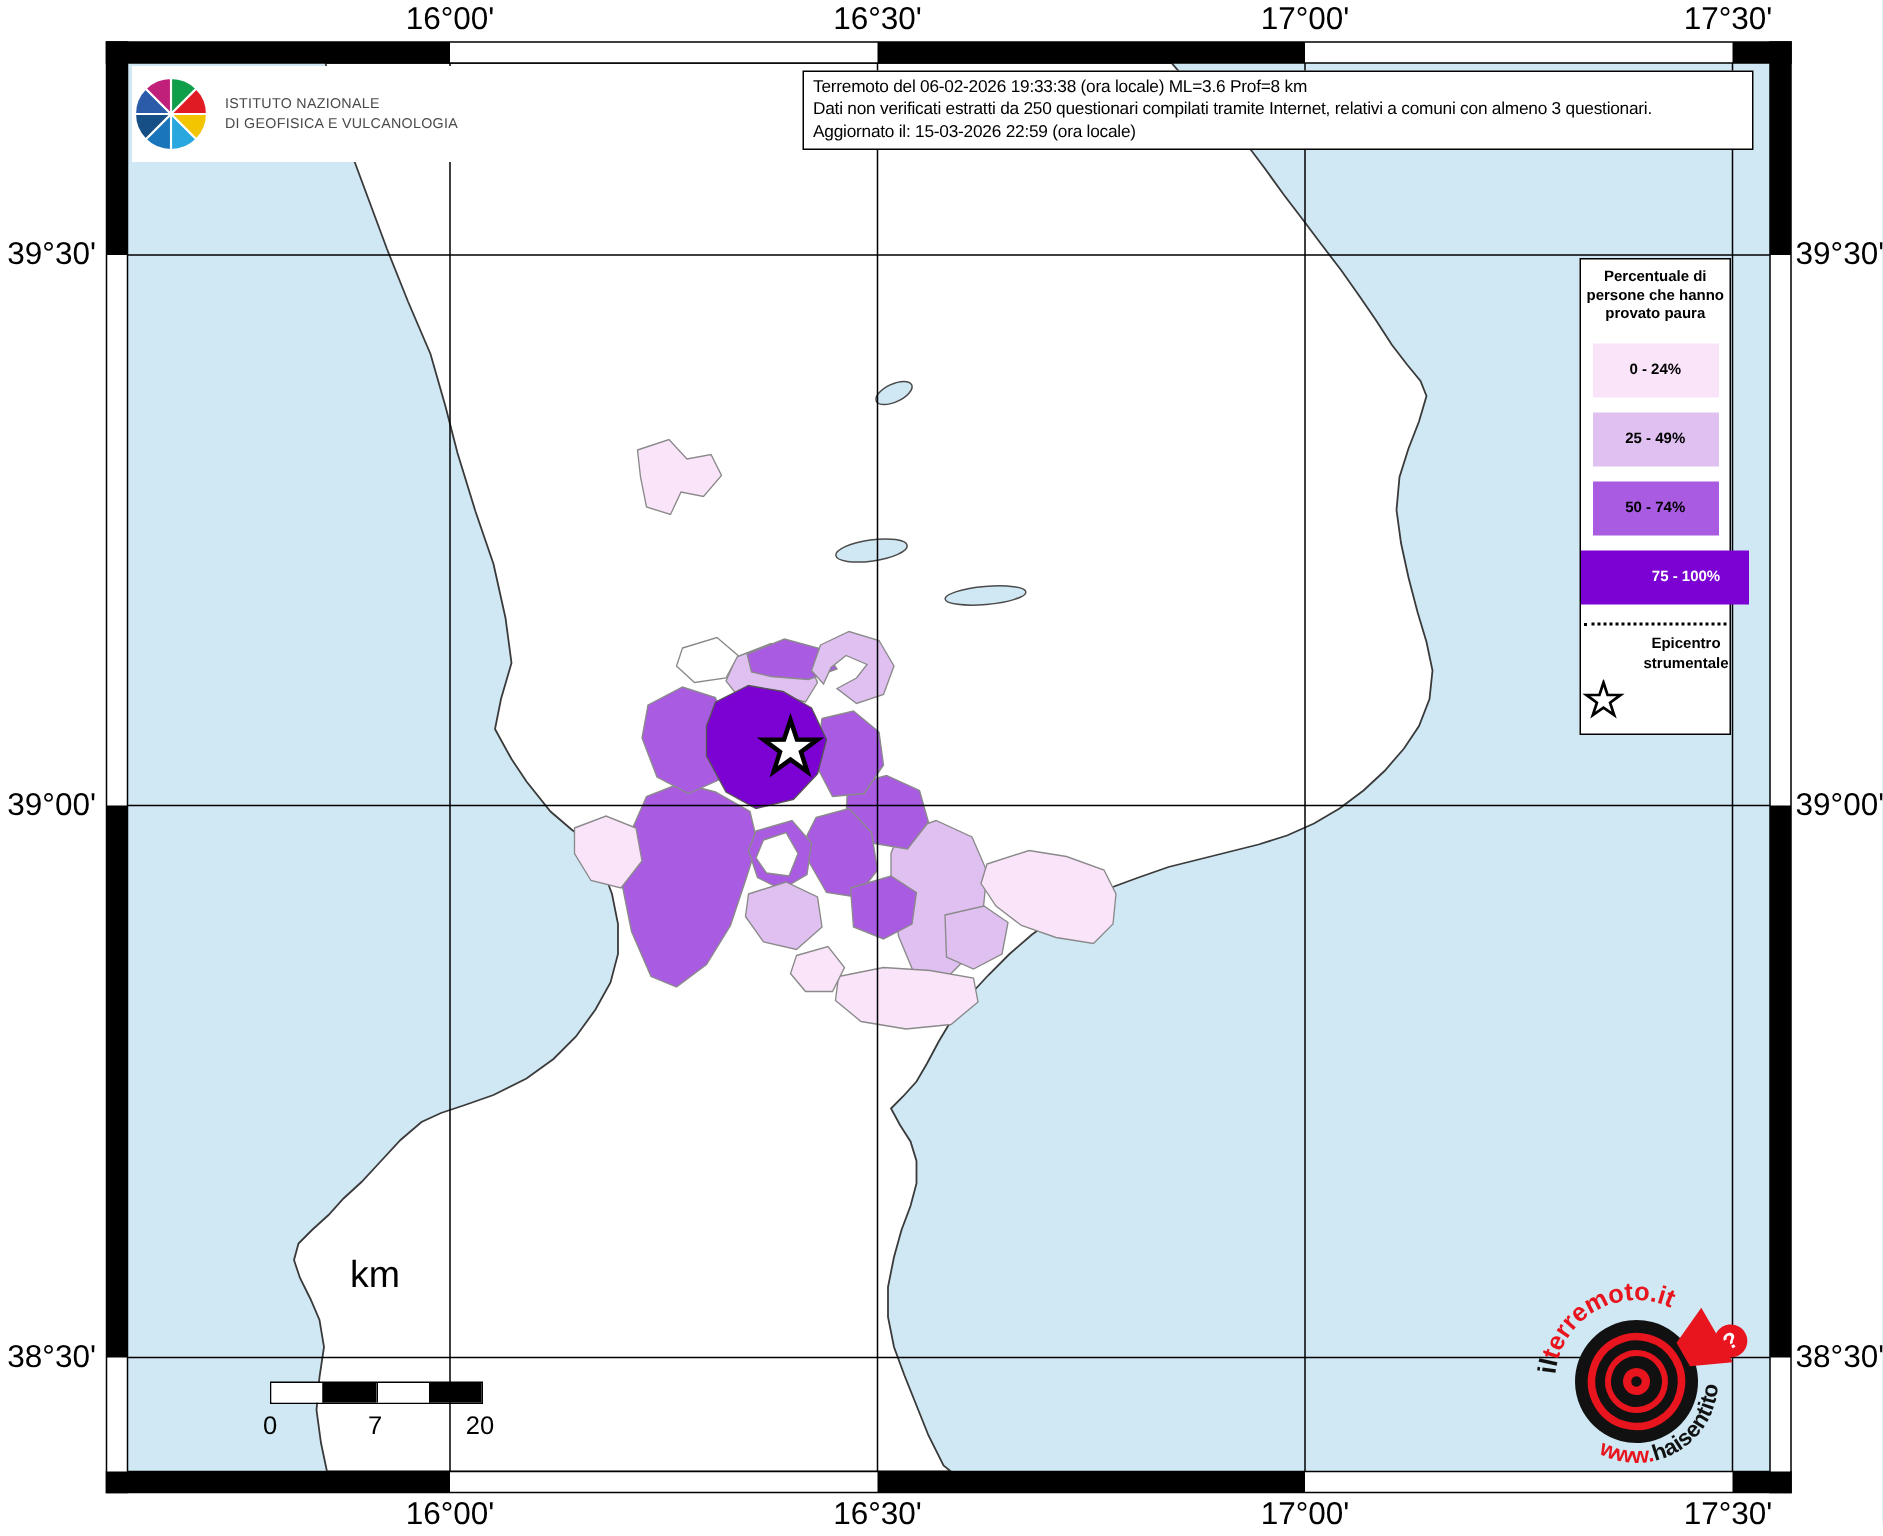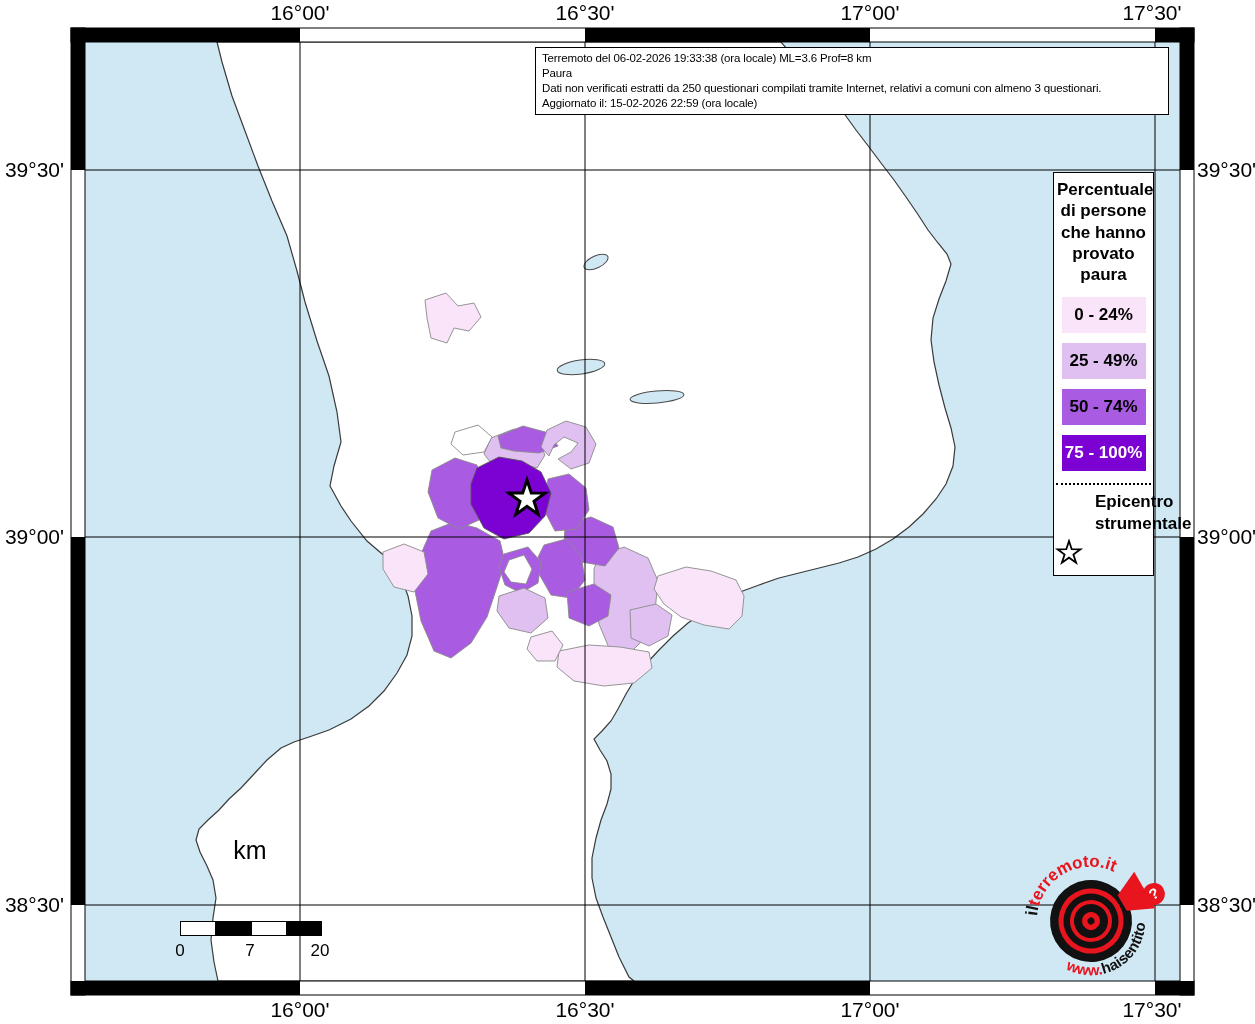--- a/index.html
+++ b/index.html
@@ -32,25 +32,25 @@
            border:1px solid #000;padding:3px 6px;font-size:11.5px;line-height:15px;
            letter-spacing:-0.15px;white-space:nowrap;overflow:hidden;}
 
   
   .ingv{position:absolute;left:88px;top:44px;width:256px;height:64px;background:#fff;
         display:flex;align-items:center;gap:10px;}
   .ingv-text{font-size:9.5px;color:#4a4a4a;line-height:1.4;letter-spacing:0.2px;}
 
   
   .legend{position:absolute;left:1053px;top:172px;width:99px;background:#fff;
-          border:1px solid #000;text-align:center;font-weight:bold;font-size:17px;}
+          border:1px solid #000;text-align:center;font-weight:bold;font-size:10px;}
   .legend .title{padding:6px 3px 2px;line-height:1.25;}
   .sw{width:84px;height:36px;margin:10px auto 0;display:flex;align-items:center;justify-content:center;}
   .sw1{background:var(--c1);} .sw2{background:var(--c2);} .sw3{background:var(--c3);}
-  .sw4{background:var(--c4);color:#fff;}
+  .sw4{background:var(--c4);color:#fff;padding-left:28px;}
   .legend .sep{border-top:2px dotted #000;margin:12px 2px 4px;}
   .legend .epi{line-height:1.3;padding-top:2px;padding-left:41px;}
   .legend .star-wrap{padding:4px 0 8px;}
 
   
   .scale-km{position:absolute;left:180px;top:836px;width:140px;text-align:center;font-size:25px;color:#000;}
   .scale-bar{position:absolute;left:180px;top:921px;width:140px;height:13px;border:1px solid #000;
              display:flex;box-sizing:content-box;}
   .seg{flex:1;} .seg.w{background:#fff;} .seg.b{background:#000;}
   .seg + .seg{border-left:1px solid #000;}
@@ -154,26 +154,44 @@
       <rect class="frame-black" x="1155" y="981" width="25" height="14"></rect>
       <rect class="frame-black" x="71" y="42" width="14" height="128"></rect>
       <rect class="frame-black" x="71" y="537" width="14" height="368"></rect>
       <rect class="frame-black" x="1180" y="42" width="14" height="128"></rect>
       <rect class="frame-black" x="1180" y="537" width="14" height="368"></rect>
     </g>
 
     <path class="epicenter" transform="translate(527,499)" d="M0,-19 L4.3,-6 L18,-5.9 L7,2.3 L11.2,15.4 L0,7.4 L-11.2,15.4 L-7,2.3 L-18,-5.9 L-4.3,-6 Z"></path>
   </svg>
 
+  <div class="ingv">
+    <svg width="52" height="52" viewBox="0 0 52 52">
+      <circle cx="26" cy="26" r="24" fill="#fff" stroke="#aaa" stroke-width="0.6"></circle>
+      <g stroke="#fff" stroke-width="1.4">
+        <path d="M26,26 L26,2 A24,24 0 0 1 42.97,9.03 Z" fill="#0f9e4a"></path>
+        <path d="M26,26 L42.97,9.03 A24,24 0 0 1 50,26 Z" fill="#e01b24"></path>
+        <path d="M26,26 L50,26 A24,24 0 0 1 42.97,42.97 Z" fill="#f2c500"></path>
+        <path d="M26,26 L42.97,42.97 A24,24 0 0 1 26,50 Z" fill="#29a8e0"></path>
+        <path d="M26,26 L26,50 A24,24 0 0 1 9.03,42.97 Z" fill="#1b75bb"></path>
+        <path d="M26,26 L9.03,42.97 A24,24 0 0 1 2,26 Z" fill="#164f86"></path>
+        <path d="M26,26 L2,26 A24,24 0 0 1 9.03,9.03 Z" fill="#2a5caa"></path>
+        <path d="M26,26 L9.03,9.03 A24,24 0 0 1 26,2 Z" fill="#c01f7a"></path>
+      </g>
+    </svg>
+    <div class="ingv-text">
+      <div>ISTITUTO NAZIONALE</div>
+      <div>DI GEOFISICA E VULCANOLOGIA</div>
+    </div>
+  </div>
 
   <div class="infobox">
     <div>Terremoto del 06-02-2026 19:33:38 (ora locale) ML=3.6 Prof=8 km</div>
-    <div>Paura</div>
     <div>Dati non verificati estratti da 250 questionari compilati tramite Internet, relativi a comuni con almeno 3 questionari.</div>
-    <div>Aggiornato il: 15-02-2026 22:59 (ora locale)</div>
+    <div>Aggiornato il: 15-03-2026 22:59 (ora locale)</div>
   </div>
 
   <div class="legend">
     <div class="title">Percentuale di persone che hanno provato paura</div>
     <div class="sw sw1">0 - 24%</div>
     <div class="sw sw2">25 - 49%</div>
     <div class="sw sw3">50 - 74%</div>
     <div class="sw sw4">75 - 100%</div>
     <div class="sep"></div>
     <div class="epi">

